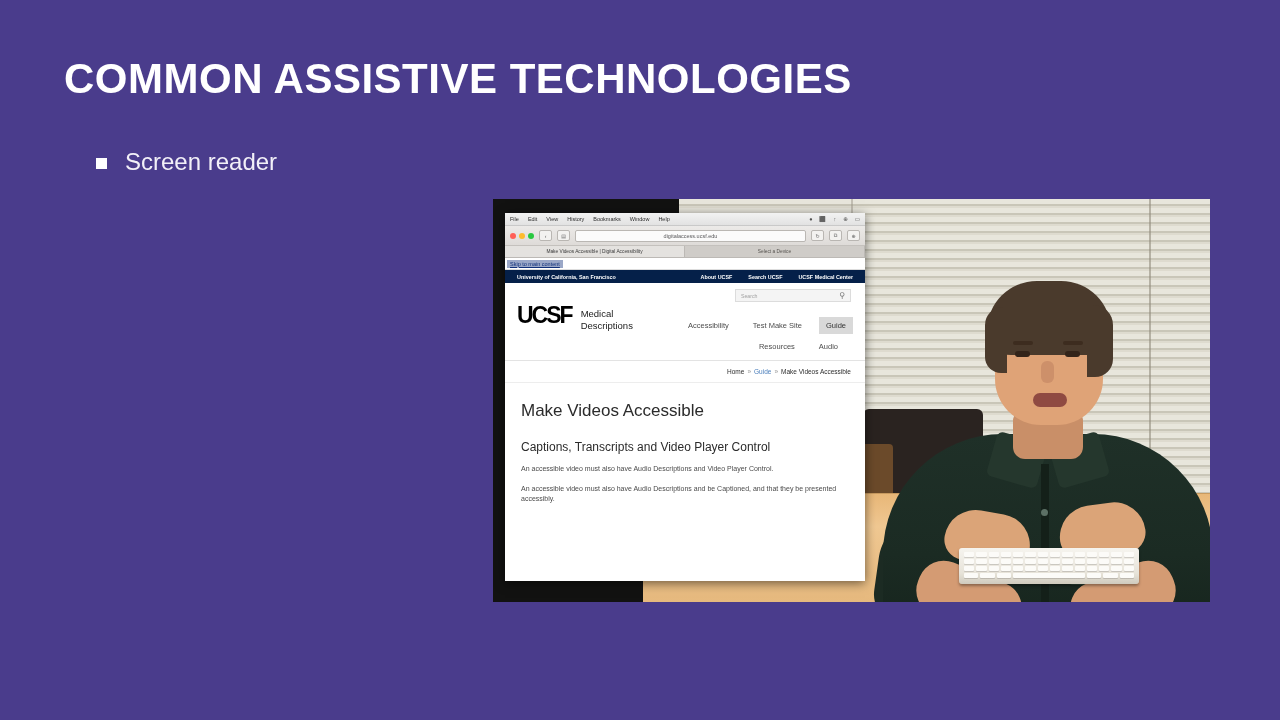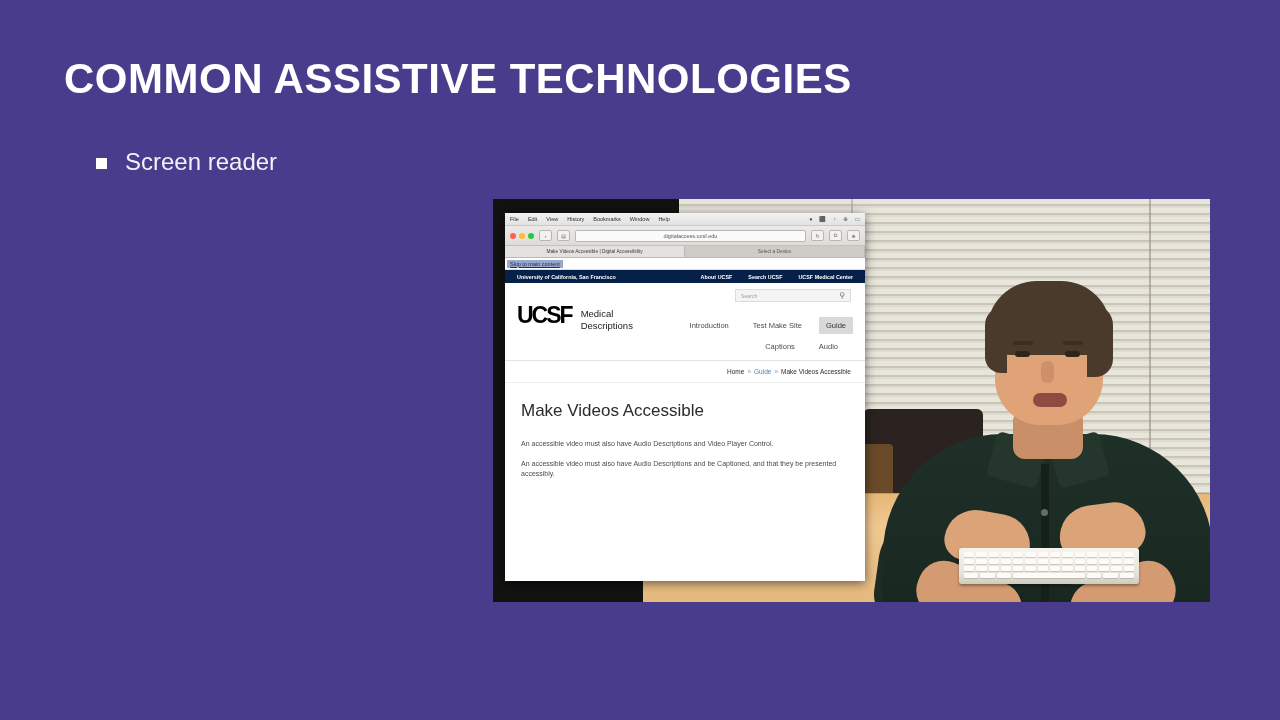--- a/index.html
+++ b/index.html
@@ -584,42 +584,43 @@
           <span id="search-icon-g">⚲</span>
         </div>
         <div id="logo-nav-row">
           <div id="ucsf-logo">UCSF</div>
           <div id="site-name">
             <div>Medical</div>
             <div>Descriptions</div>
           </div>
           <div id="mainnav">
             <div class="row1">
-              <span class="navitem">Introduction</span>
+              <span class="navitem">Accessibility</span>
               <span class="navitem">Test Make Site</span>
               <span class="navitem active">Guide</span>
             </div>
             <div class="row2">
-              <span class="navitem">Captions</span>
+              <span class="navitem">Resources</span>
               <span class="navitem">Audio</span>
             </div>
           </div>
         </div>
       </div>
 
       <div id="breadcrumb">
         <span class="crumb">Home</span>
         <span class="sep">»</span>
         <span class="crumb link">Guide</span>
         <span class="sep">»</span>
         <span class="crumb">Make Videos Accessible</span>
       </div>
 
       <div id="page-body">
         <div id="page-h1">Make Videos Accessible</div>
+        <div id="page-h2">Captions, Transcripts and Video Player Control</div>
         <div id="page-p1">An accessible video must also have Audio Descriptions and Video Player Control.</div>
         <div id="page-p2">An accessible video must also have Audio Descriptions and be Captioned, and that they be presented accessibly.</div>
       </div>
 
 
     </div>
 
   </div>
 
 </div>

